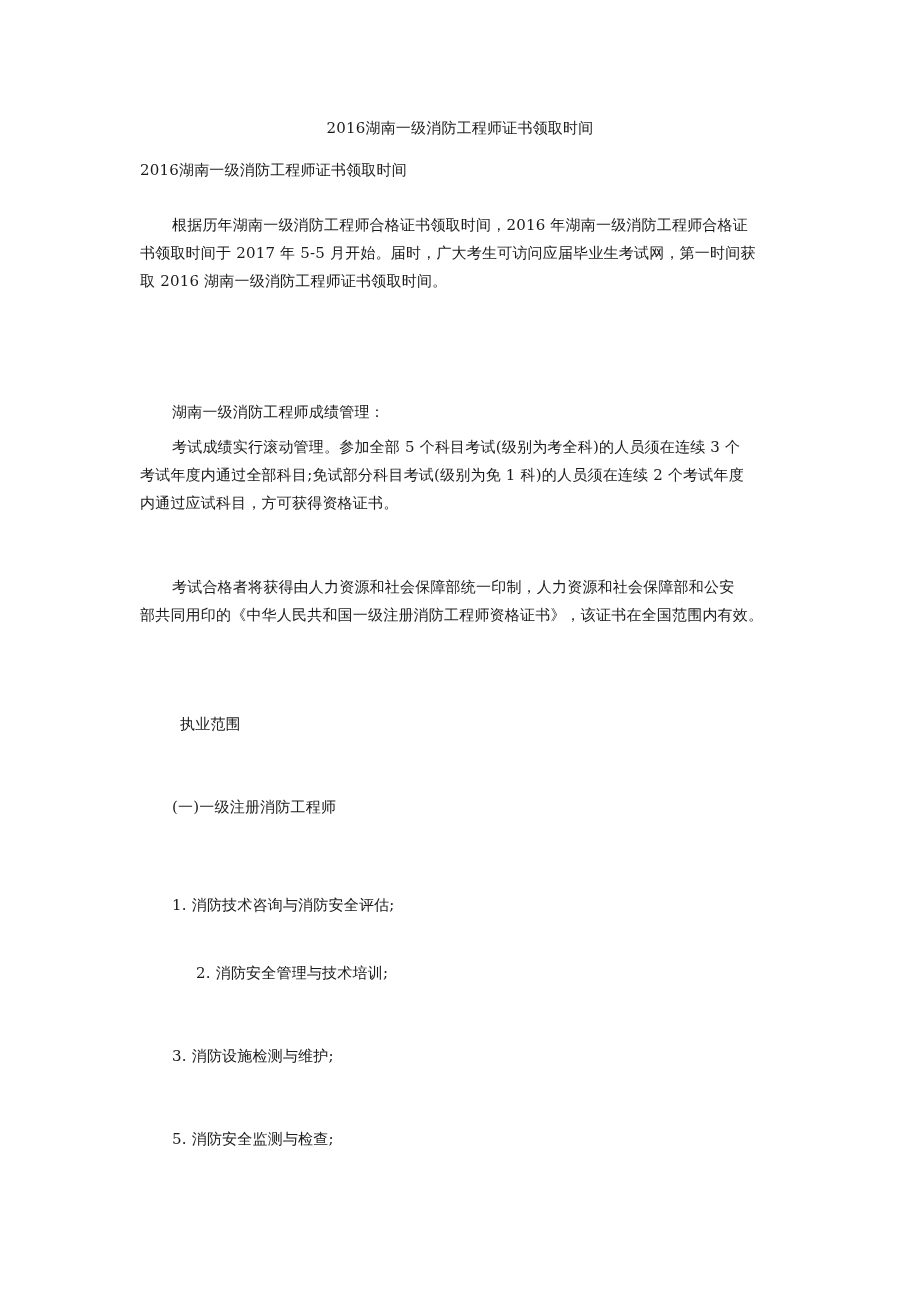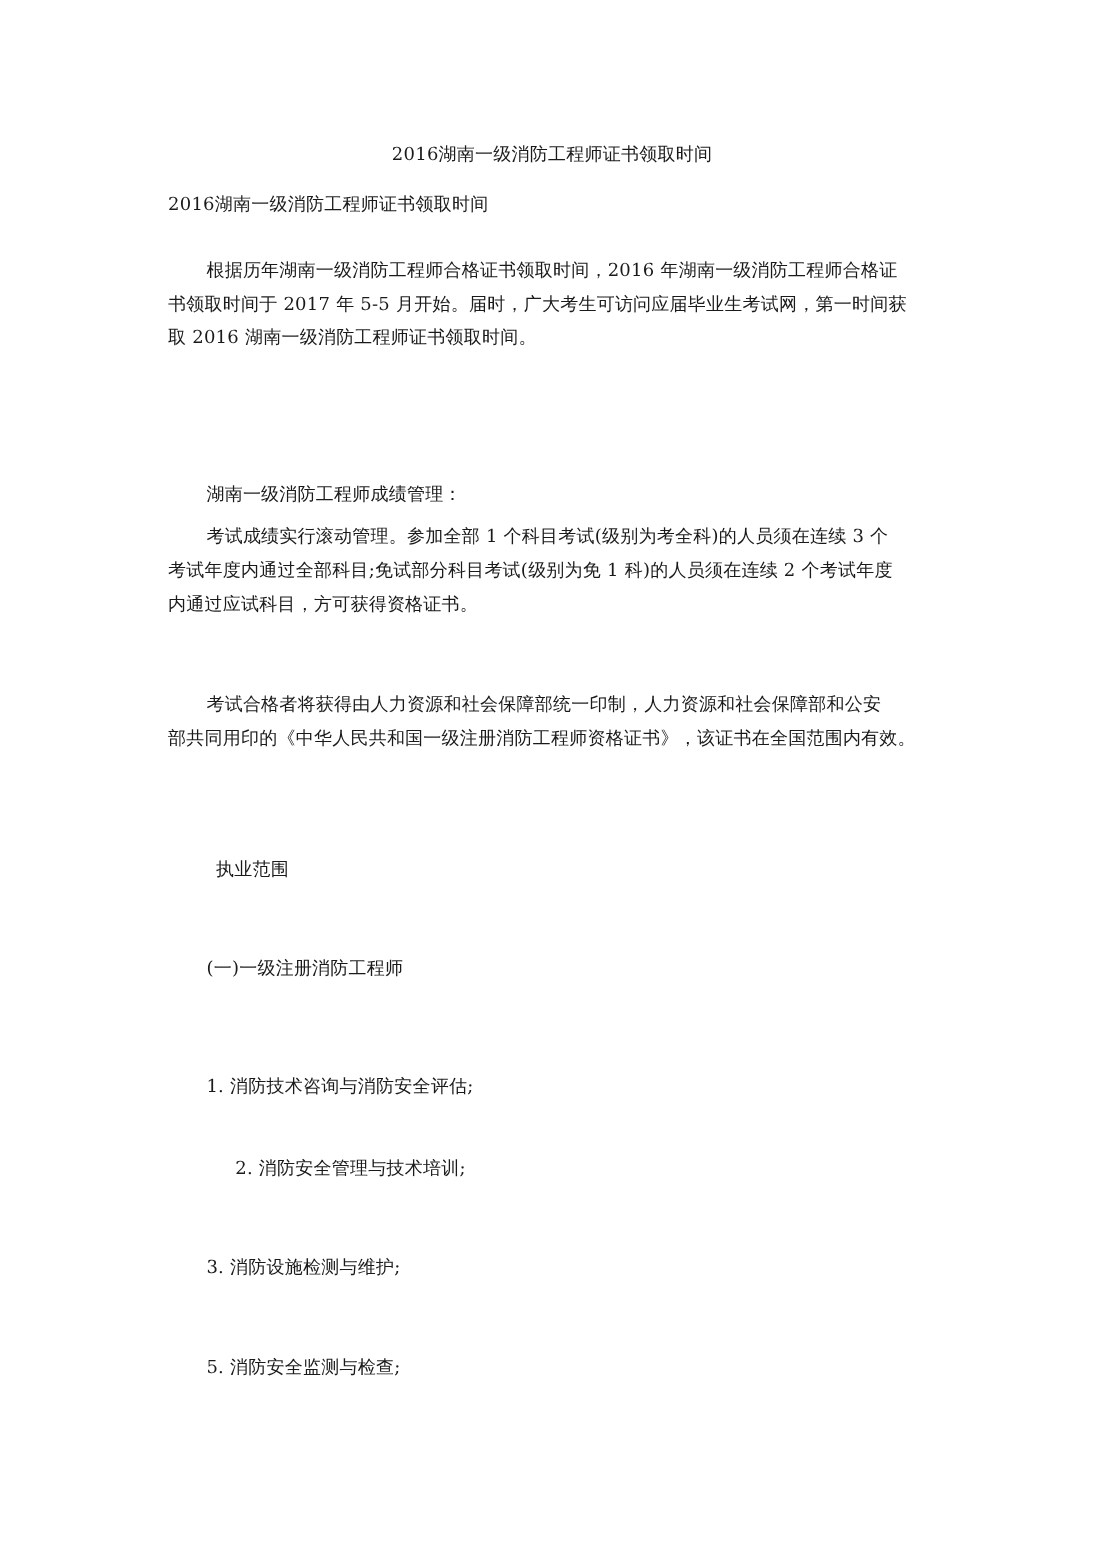--- a/index.html
+++ b/index.html
@@ -15,21 +15,21 @@
 <div class="page">
   <div class="line center" style="top:118px;">2016湖南一级消防工程师证书领取时间</div>
   <div class="line" style="left:140px; top:160px;">2016湖南一级消防工程师证书领取时间</div>
 
   <div class="line" style="left:172px; top:215px;">根据历年湖南一级消防工程师合格证书领取时间，2016 年湖南一级消防工程师合格证</div>
   <div class="line" style="left:140px; top:243px;">书领取时间于 2017 年 5-5 月开始。届时，广大考生可访问应届毕业生考试网，第一时间获</div>
   <div class="line" style="left:140px; top:271px;">取 2016 湖南一级消防工程师证书领取时间。</div>
 
   <div class="line" style="left:172px; top:354px;margin-top:48px;">湖南一级消防工程师成绩管理：</div>
 
-  <div class="line" style="left:172px; top:437px;">考试成绩实行滚动管理。参加全部 1 个科目考试(级别为考全科)的人员须在连续 3 个</div>
+  <div class="line" style="left:172px; top:437px;">考试成绩实行滚动管理。参加全部 5 个科目考试(级别为考全科)的人员须在连续 3 个</div>
   <div class="line" style="left:140px; top:465px;">考试年度内通过全部科目;免试部分科目考试(级别为免 1 科)的人员须在连续 2 个考试年度</div>
   <div class="line" style="left:140px; top:493px;">内通过应试科目，方可获得资格证书。</div>
 
   <div class="line" style="left:172px; top:577px;">考试合格者将获得由人力资源和社会保障部统一印制，人力资源和社会保障部和公安</div>
   <div class="line" style="left:140px; top:605px;">部共同用印的《中华人民共和国一级注册消防工程师资格证书》，该证书在全国范围内有效。</div>
 
   <div class="line" style="left:180px; top:714px;">执业范围</div>
   <div class="line" style="left:172px; top:797px;">(一)一级注册消防工程师</div>
 
   <div class="line" style="left:172px; top:880px;margin-top:15px;">1.  消防技术咨询与消防安全评估;</div>

